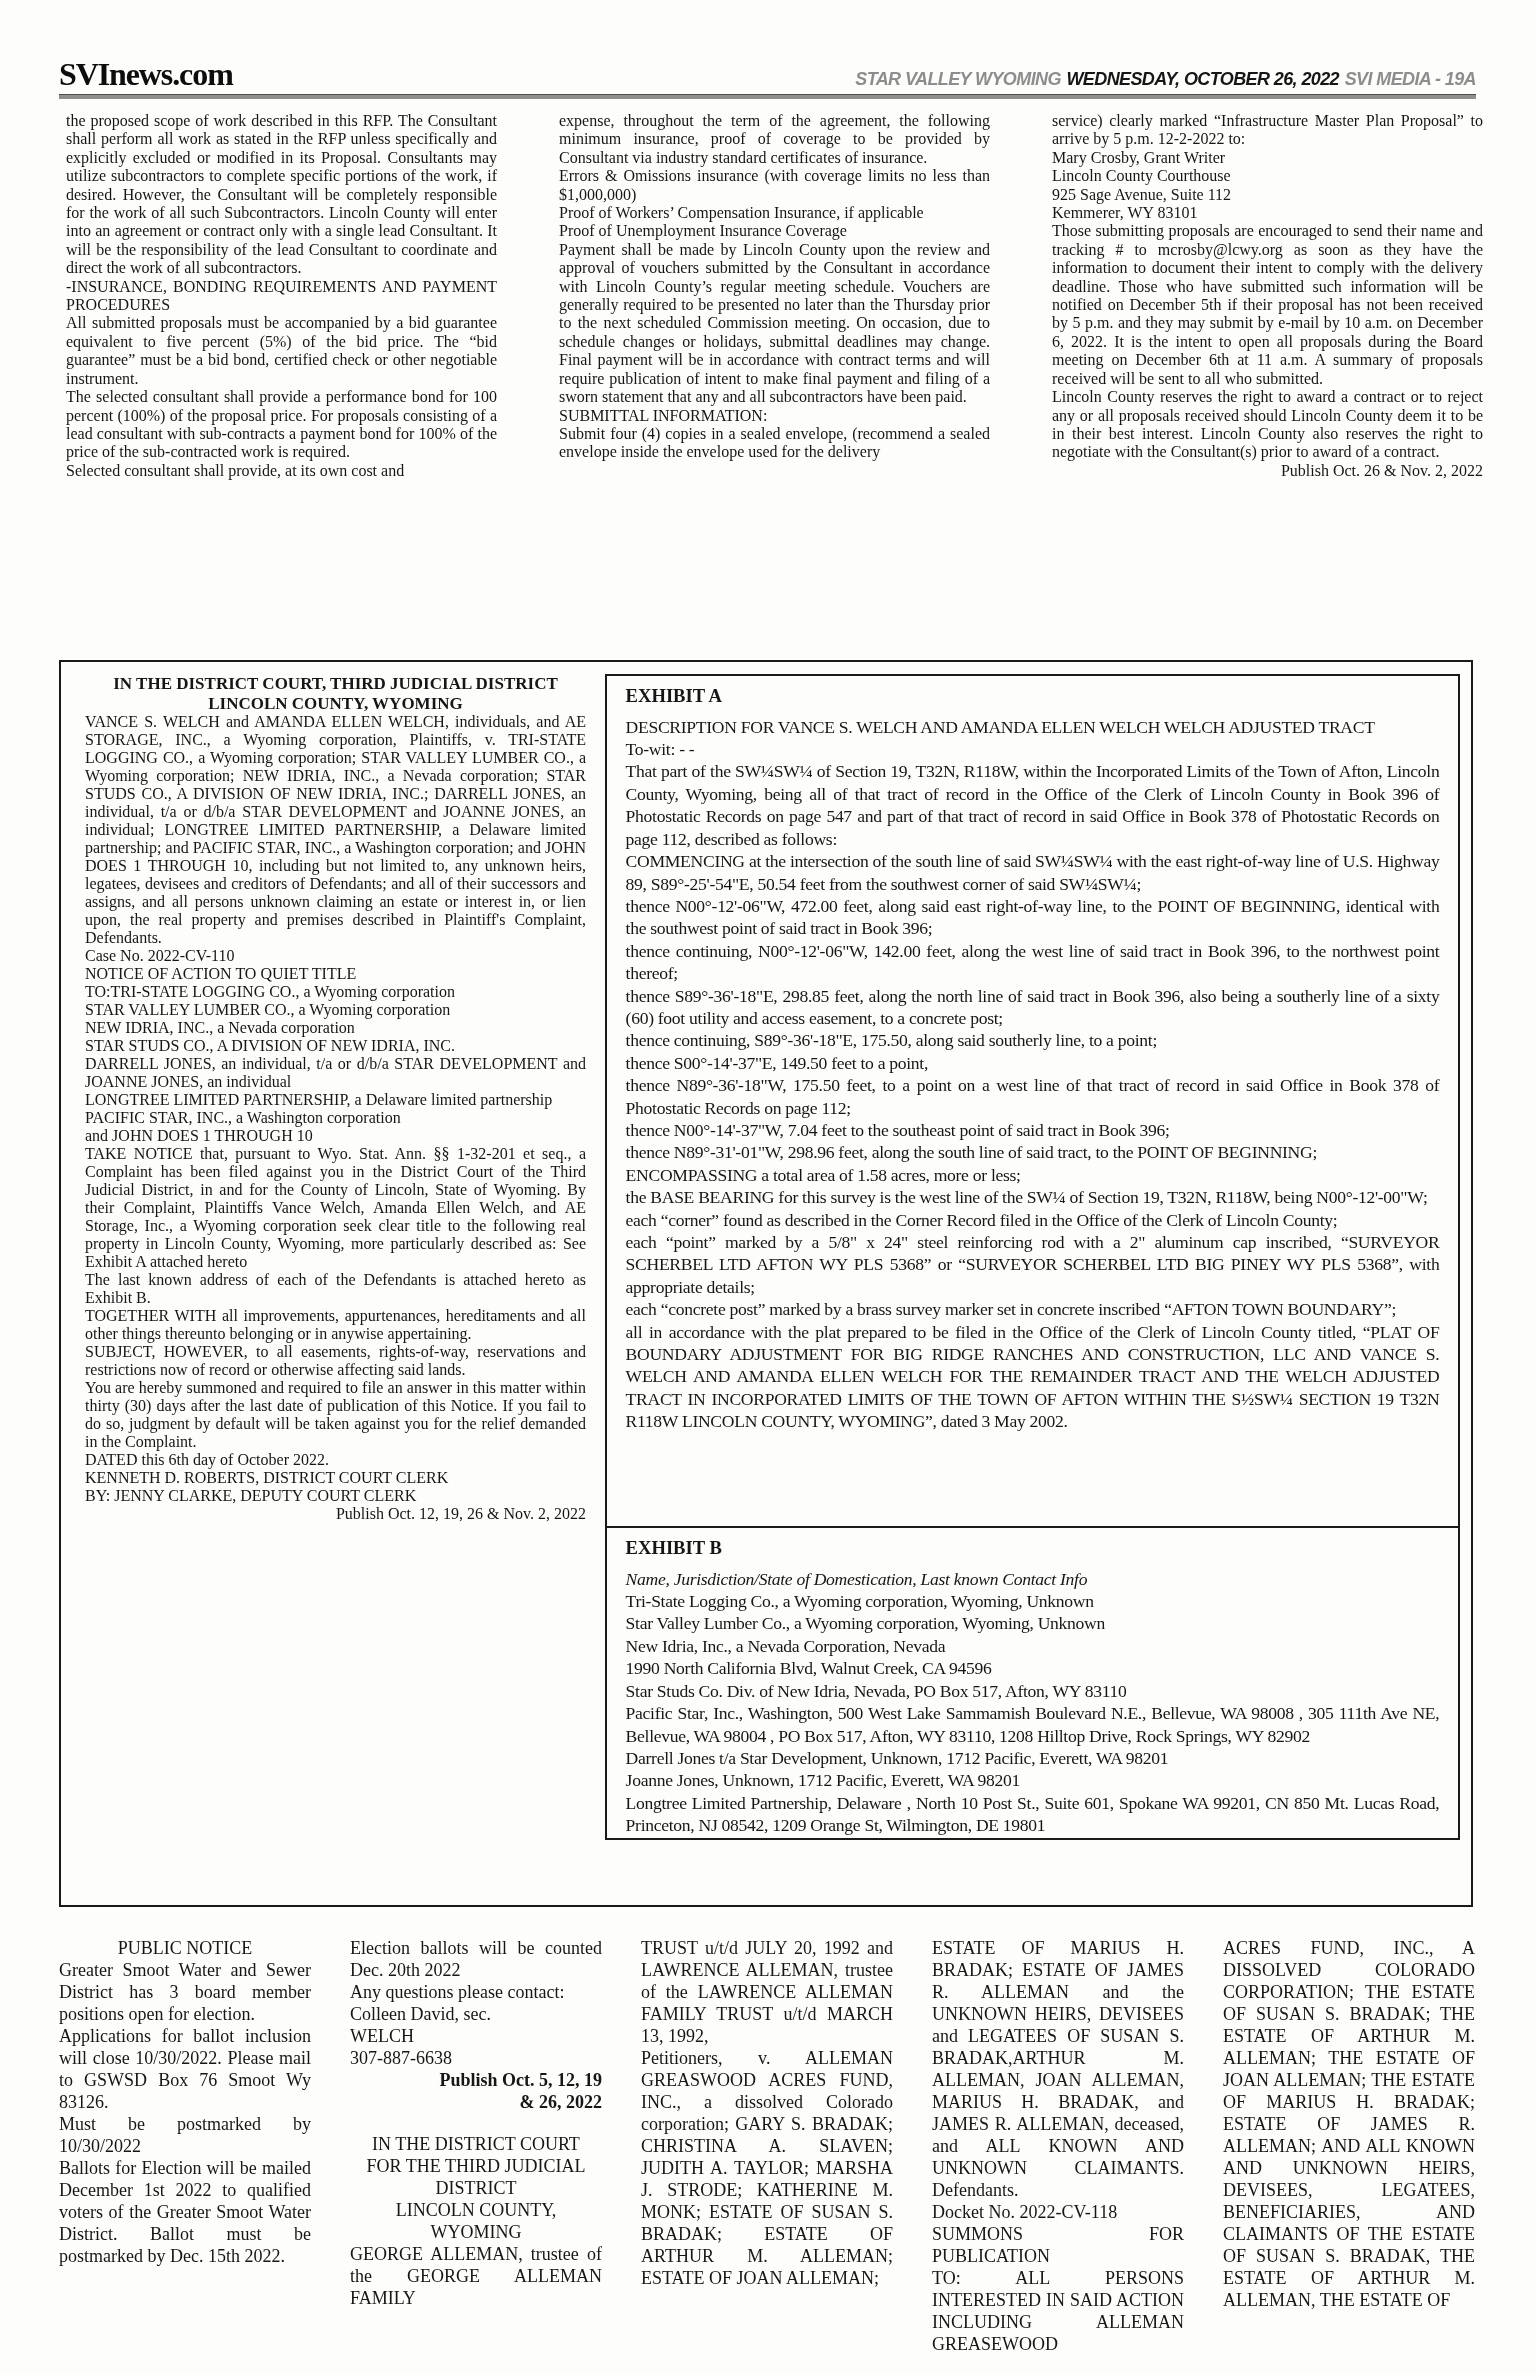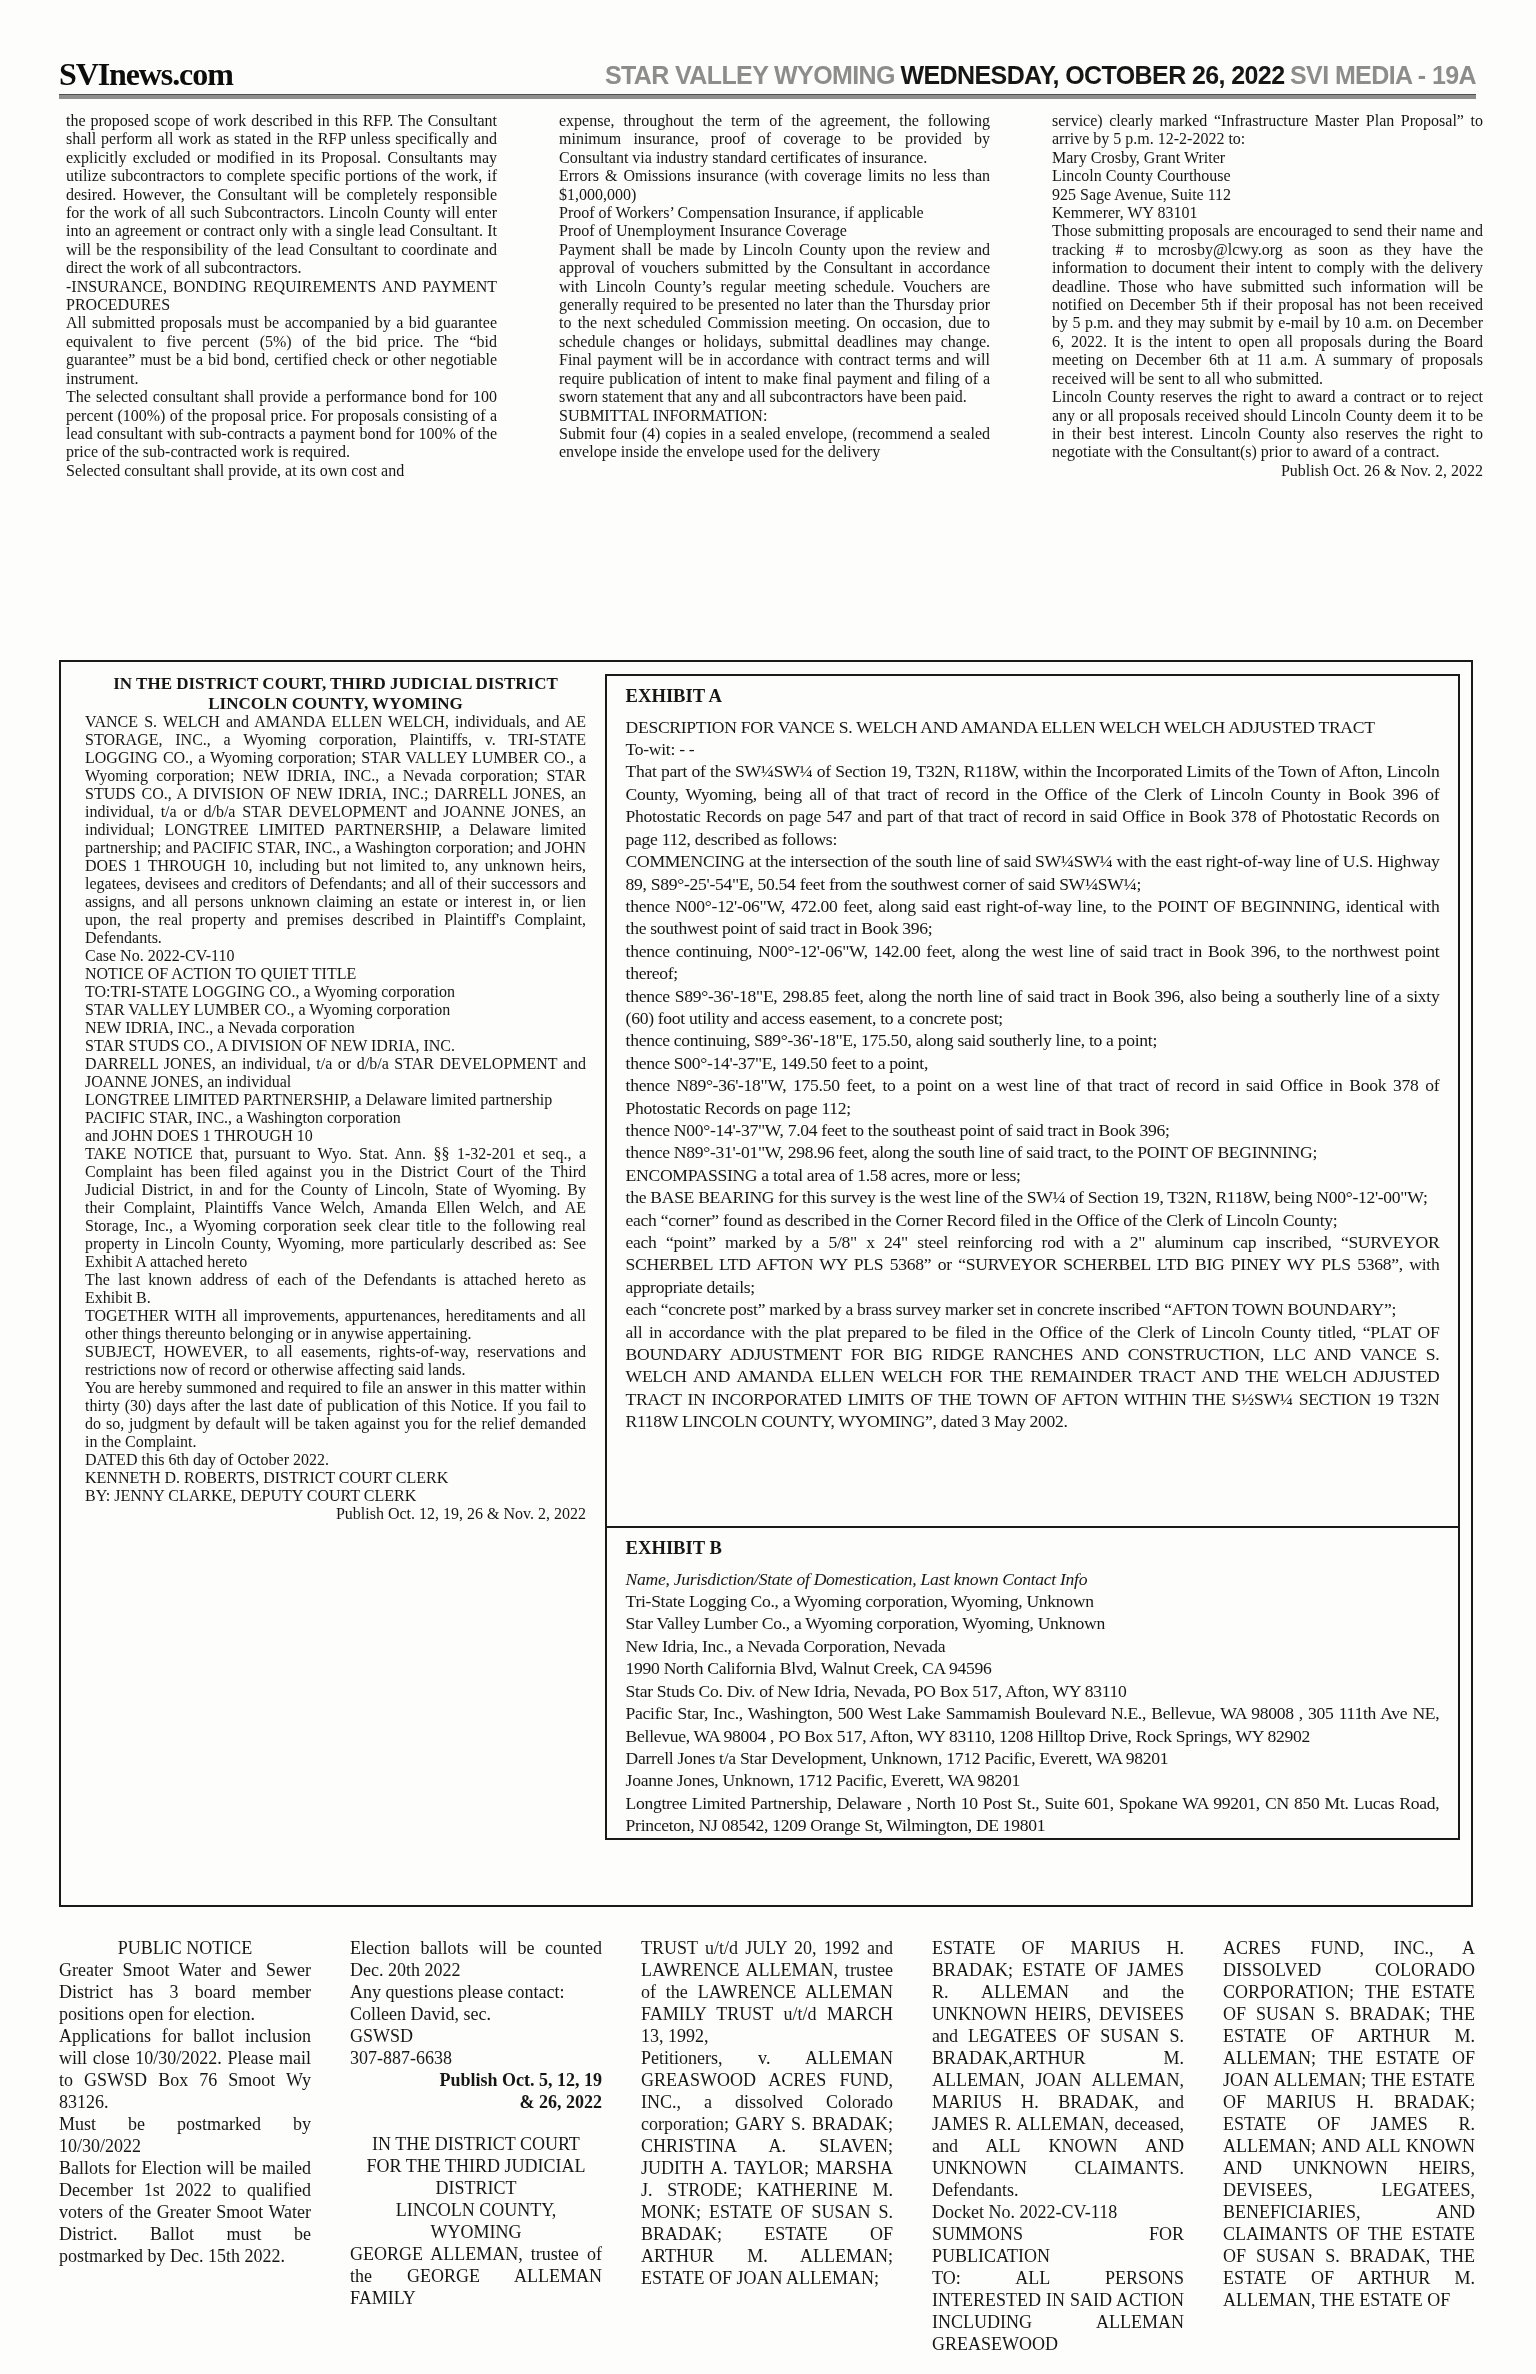--- a/index.html
+++ b/index.html
@@ -8,21 +8,21 @@
     background:#fdfdfb;color:#161616;
     font-family:"Liberation Serif", serif;
     -webkit-font-smoothing:antialiased;
   }
   .abs{position:absolute;}
   p{margin:0;padding:0;}
 
   
   #hdr{left:59px;top:56px;width:1417px;display:flex;justify-content:space-between;align-items:flex-end;}
   #masthead{font-size:32px;font-weight:bold;letter-spacing:-1.1px;color:#0d0d0d;}
-  #hdr-right{font-family:"Liberation Sans", sans-serif;font-weight:bold;font-size:25px;letter-spacing:-0.6px;white-space:nowrap;padding-bottom:2.8px;}
+  #hdr-right{font-family:"Liberation Sans", sans-serif;font-weight:bold;font-size:18px;letter-spacing:-0.6px;white-space:nowrap;padding-bottom:2.8px;font-style:italic;}
   .hdr-gray{color:#8d8d8d;}
   .hdr-sep{display:inline-block;width:5.6px;}
   #rule{left:59px;top:94px;width:1417px;height:3.7px;background:#8f8f8f;border-top:1.9px solid #4f4f4f;}
 
   
   #rfp{left:66px;top:112px;width:1417px;display:flex;gap:62px;}
   .rfp-col{width:438px;font-size:16px;line-height:18.4px;text-align:justify;}
   .publish{font-weight:normal;text-align:right;}
 
   
@@ -166,21 +166,21 @@
         <p>Must be postmarked by 10/30/2022</p>
         <p>Ballots for Election will be mailed December 1st 2022 to qualified voters of the Greater Smoot Water District.  Ballot must be postmarked by Dec. 15th 2022.</p>
       </div>
   </div>
 
   <div class="bot-col">
     <div>
         <p>Election ballots will be counted Dec. 20th 2022</p>
         <p>Any questions please contact:</p>
         <p>Colleen David, sec.</p>
-        <p>GSWSD</p>
+        <p>WELCH</p>
         <p>307-887-6638</p>
       </div>
     <div>
         <p class="pub-right">Publish Oct. 5, 12, 19</p>
         <p class="pub-right">&amp; 26, 2022</p>
       </div>
     <div class="gap-above">
         <p class="bot-head">IN THE DISTRICT COURT</p>
         <p class="bot-head">FOR THE THIRD JUDICIAL</p>
         <p class="bot-head">DISTRICT</p>

